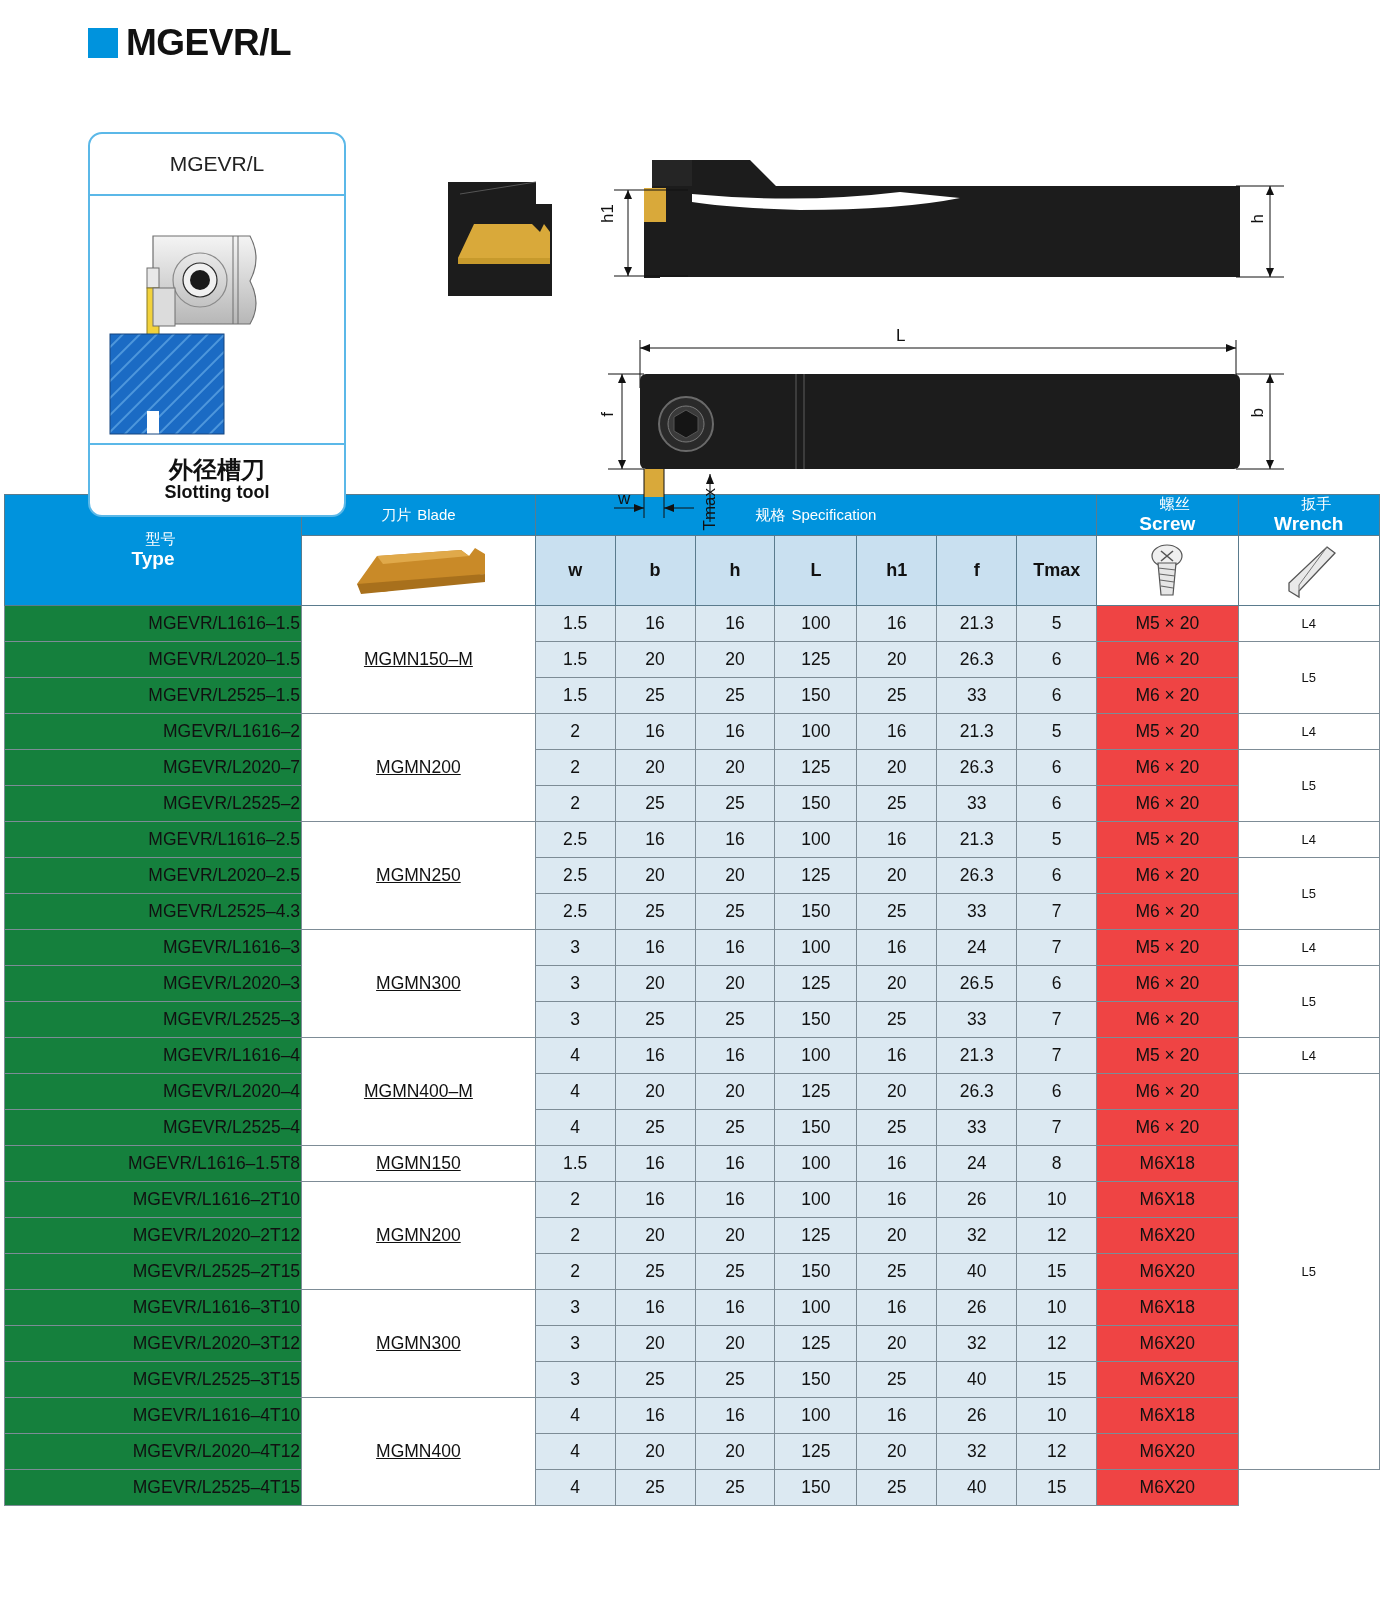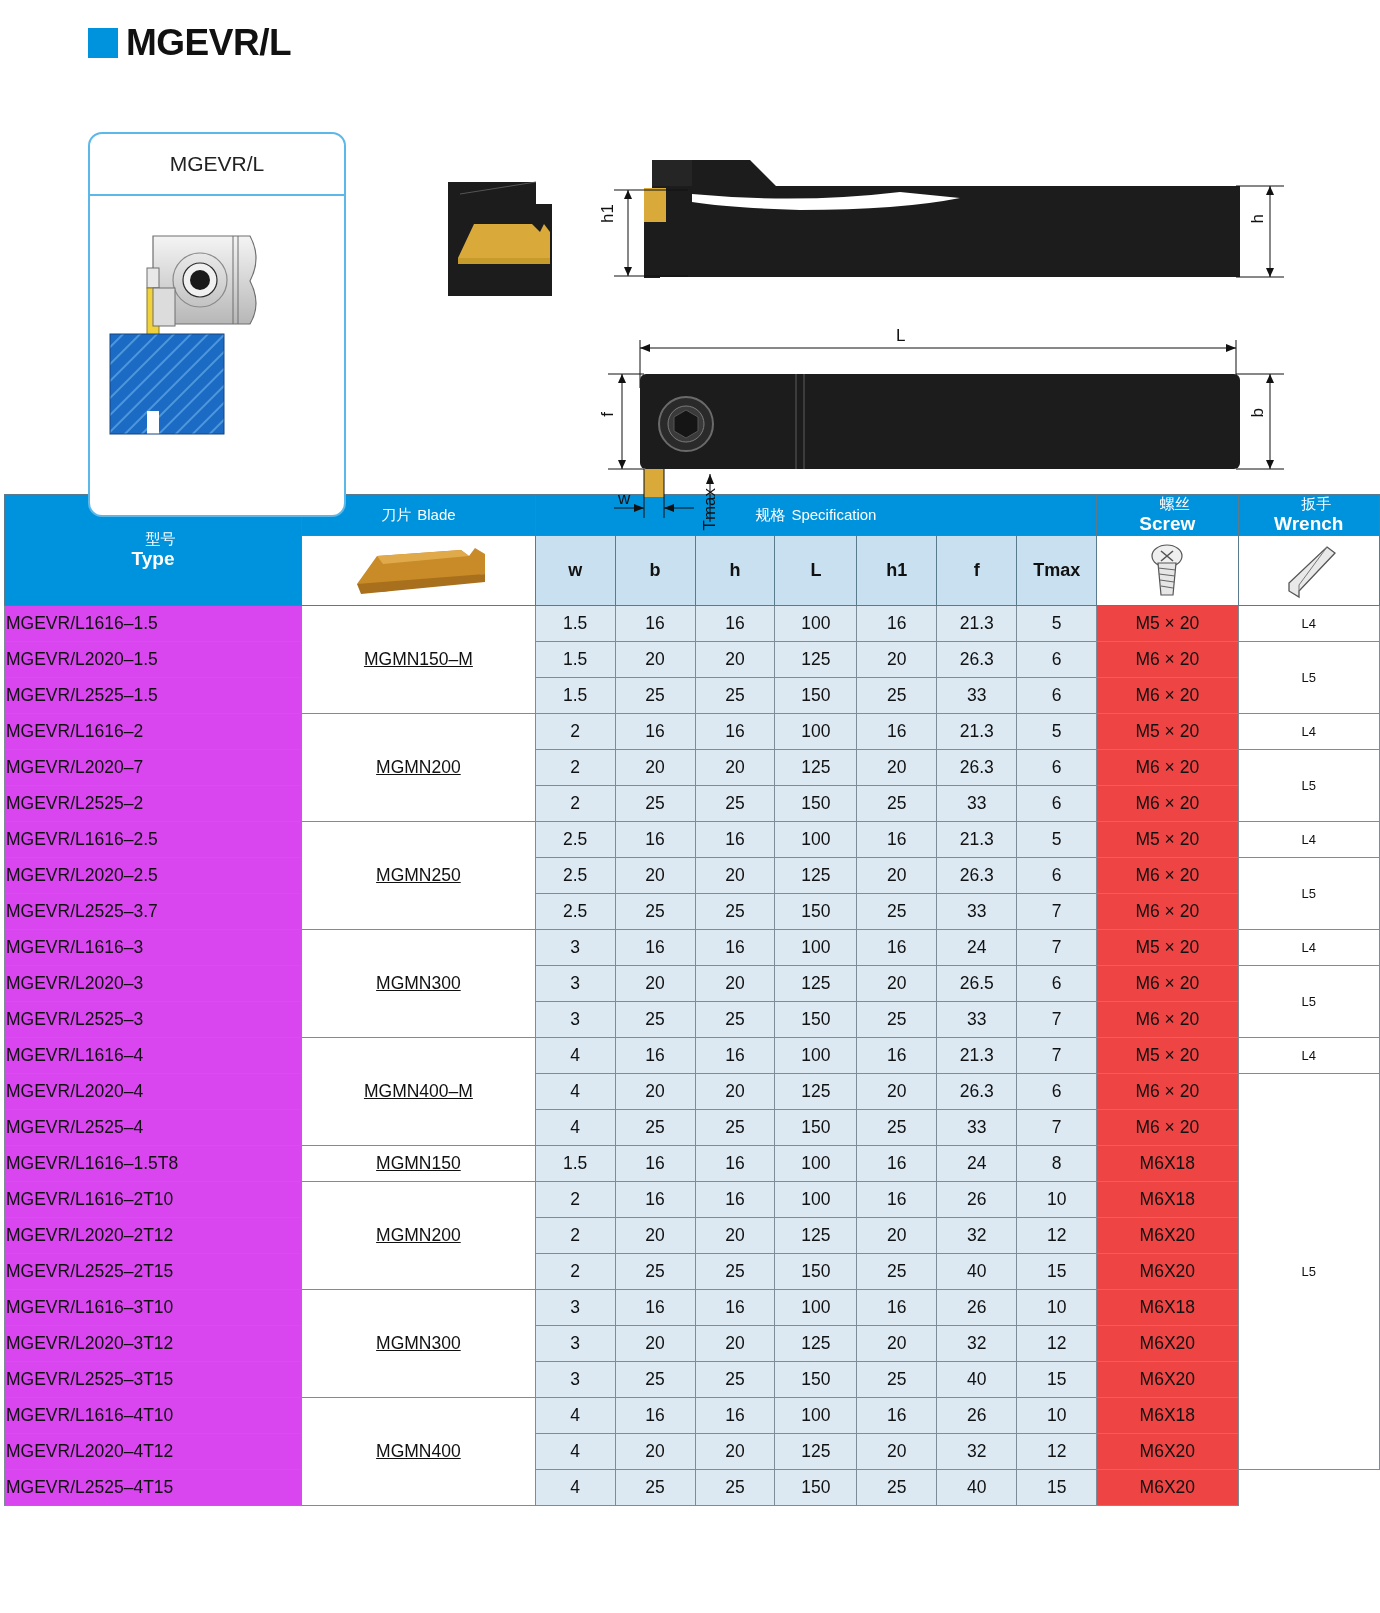--- a/index.html
+++ b/index.html
@@ -54,21 +54,21 @@
     font-size:17px; color:#111;
   }
   thead th { border-color:#5a7b8d; }
   .h-blue { background:#0093DD; color:#ffffff; font-weight:normal; }
   .h-cn { font-size:15px; display:block; line-height:1.12;margin-left:15px; }
   .h-en { font-size:19px; display:block; line-height:1.12;font-weight:bold; }
   .h-span { font-size:15px; }
   .h-sub { background:#C9E0F0; font-size:18px; height:70px; }
   .h-pic { background:#ffffff; height:70px; }
 
-  td.type  { background:#d946ef; text-align:left; font-size:17.5px; height:36px; }
+  td.type  { background:#15803d; text-align:right; font-size:17.5px; height:36px; }
   td.blade { background:#ffffff; font-size:17.5px;text-decoration:underline; }
   td.num   { background:#DCE9F2; font-size:17.5px; }
   td.screw { background:#ef4444; font-size:17.5px; }
   td.wr    { background:#ffffff; font-size:13px; }
 
   .insert-cell { padding:0; }
 </style>
 </head>
 <body>
 
@@ -104,20 +104,24 @@
         <circle cx="110" cy="84" r="10" fill="#1a1a1a"></circle>
 
         <rect x="57" y="72" width="12" height="20" fill="#e8e8e8" stroke="#6f6f6f" stroke-width="1"></rect>
         <rect x="57" y="92" width="12" height="66" fill="#F2D23C" stroke="#8a7a22" stroke-width="1"></rect>
         <rect x="63" y="92" width="22" height="38" fill="#dcdcdc" stroke="#6f6f6f" stroke-width="1"></rect>
 
         <rect x="20" y="138" width="114" height="100" fill="url(#hatch)"></rect>
         <rect x="57" y="215" width="12" height="23" fill="#ffffff"></rect>
         <rect x="20" y="138" width="114" height="100" fill="none" stroke="#14447f" stroke-width="1"></rect>
       </svg>
+    </div>
+    <div class="card-caption">
+      <div class="cap-cn">外径槽刀</div>
+      <div class="cap-en">Slotting tool</div>
     </div>
   </div>
 
   <div style="position:absolute; left:440px; top:110px;">
     <svg width="140" height="130" viewBox="0 0 140 130">
       <path d="M8 8 L96 8 L96 30 L112 30 L112 122 L8 122 Z" fill="#1c1c1c"></path>
       <path d="M20 20 L96 8" stroke="#555" stroke-width="1" fill="none"></path>
       <path d="M18 84 L34 50 L92 50 L100 58 L104 50 L110 58 L110 84 Z" fill="#D9A93A"></path>
       <path d="M18 84 L110 84 L110 90 L18 90 Z" fill="#C79A2C"></path>
     </svg>
@@ -357,21 +361,21 @@
           <td class="num">20</td>
           <td class="num">20</td>
           <td class="num">125</td>
           <td class="num">20</td>
           <td class="num">26.3</td>
           <td class="num">6</td>
           <td class="screw">M6 × 20</td>
           <td class="wr" rowspan="2">L5</td>
         </tr>
         <tr>
-          <td class="type">MGEVR/L2525–3.7</td>
+          <td class="type">MGEVR/L2525–4.3</td>
           <td class="num">2.5</td>
           <td class="num">25</td>
           <td class="num">25</td>
           <td class="num">150</td>
           <td class="num">25</td>
           <td class="num">33</td>
           <td class="num">7</td>
           <td class="screw">M6 × 20</td>
         </tr>
         <tr>

